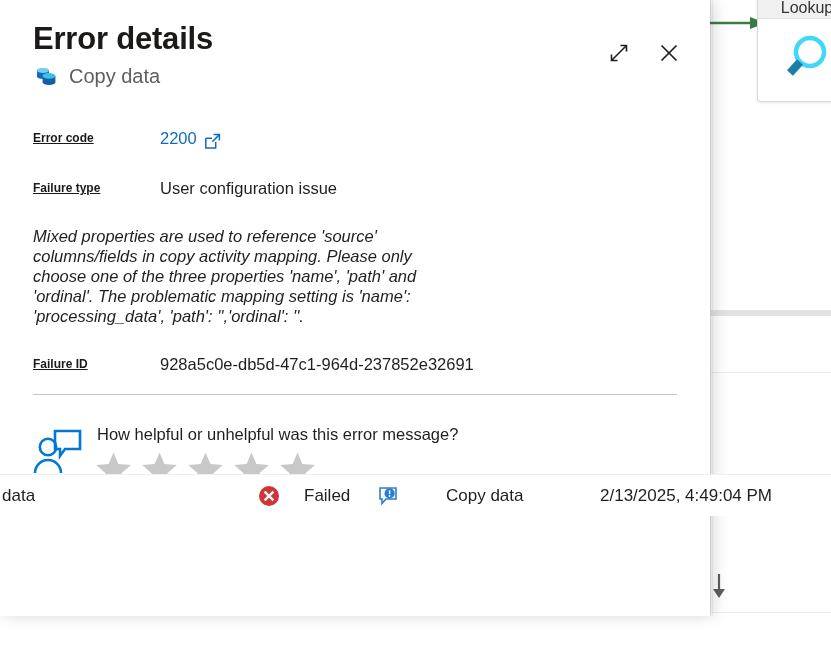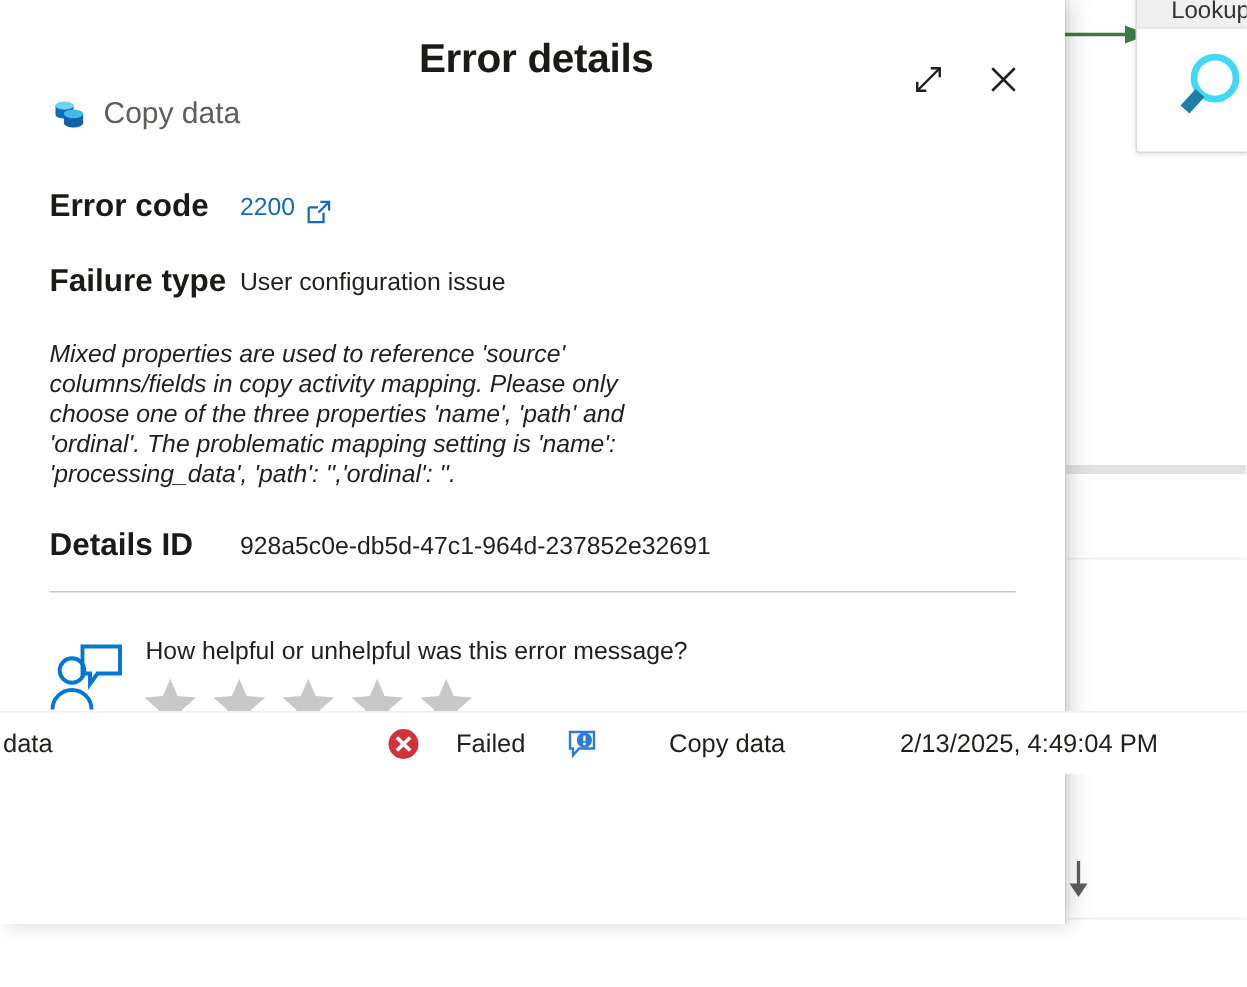--- a/index.html
+++ b/index.html
@@ -39,40 +39,40 @@
   
   .panel {
     position:absolute; left:0; top:0; width:710px; height:616px;
     background:#ffffff;
     box-shadow:4px 0 14px rgba(0,0,0,.16);
     z-index:5;
   }
 
   .panel-header { position:relative; padding:22px 28px 0 33px; }
   .panel-title {
-    font-size:27px; font-weight:600; letter-spacing:-.2px;
-    color:#1b1a19; line-height:34px;text-align:center;
+    font-size:31px; font-weight:600; letter-spacing:-.2px;
+    color:#1b1a19; line-height:34px;
   }
   .panel-subtitle {
     display:flex; align-items:center; gap:10px;
     margin-top:7px; font-size:20px; color:#605e5c; line-height:26px;
   }
 
   .header-actions { position:absolute; right:22px; top:34px; display:flex; gap:12px; }
   .hdr-btn {
     width:38px; height:38px; display:flex; align-items:center; justify-content:center;
     background:transparent; border:none; cursor:pointer; border-radius:2px;
   }
 
   
   .rows { margin-top:37px; padding:0 28px 0 33px; }
   .row { display:flex; align-items:flex-start; margin-bottom:26px; }
   .row-label {
     width:127px; flex:0 0 127px;
-    font-size:21px; font-weight:700; color:#1b1a19; line-height:24px;
+    font-size:12px; font-weight:700; color:#1b1a19; line-height:24px;text-decoration:underline;
   }
   .row-value { font-size:16.5px; color:#201f1e; line-height:24px; }
   .row-details .row-value { max-width:420px; line-height:20px;font-style:italic; }
   .row-activity { margin-bottom:12px; }
 
   .error-link {
     display:inline-flex; align-items:flex-end; gap:7px;
     color:#0f6cbd; font-size:16.5px; text-decoration:none; cursor:pointer;
   }
 
@@ -193,21 +193,21 @@
       <div class="row">
         <div class="row-label">Failure type</div>
         <div class="row-value">User configuration issue</div>
       </div>
 
       <div class="row row-details">
         <div class="row-value">Mixed properties are used to reference 'source' columns/fields in copy activity mapping. Please only choose one of the three properties 'name', 'path' and 'ordinal'. The problematic mapping setting is 'name': 'processing_data', 'path': '','ordinal': ''.</div>
       </div>
 
       <div class="row row-activity">
-        <div class="row-label">Details ID</div>
+        <div class="row-label">Failure ID</div>
         <div class="row-value">928a5c0e-db5d-47c1-964d-237852e32691</div>
       </div>
     </div>
 
     <div class="divider"></div>
 
     <div class="feedback">
       <span style="line-height:0;margin-top:6px;">
         <svg width="50" height="46" viewBox="0 0 50 46">
 

